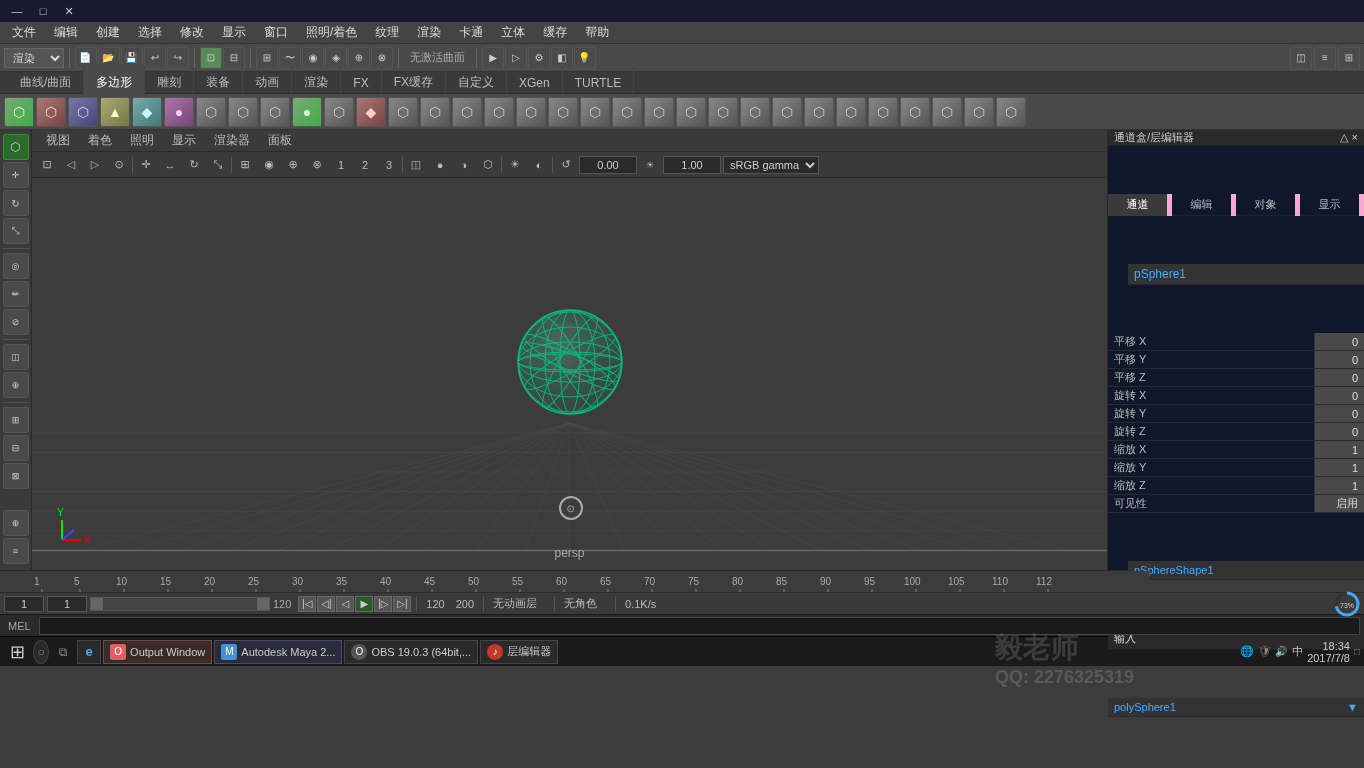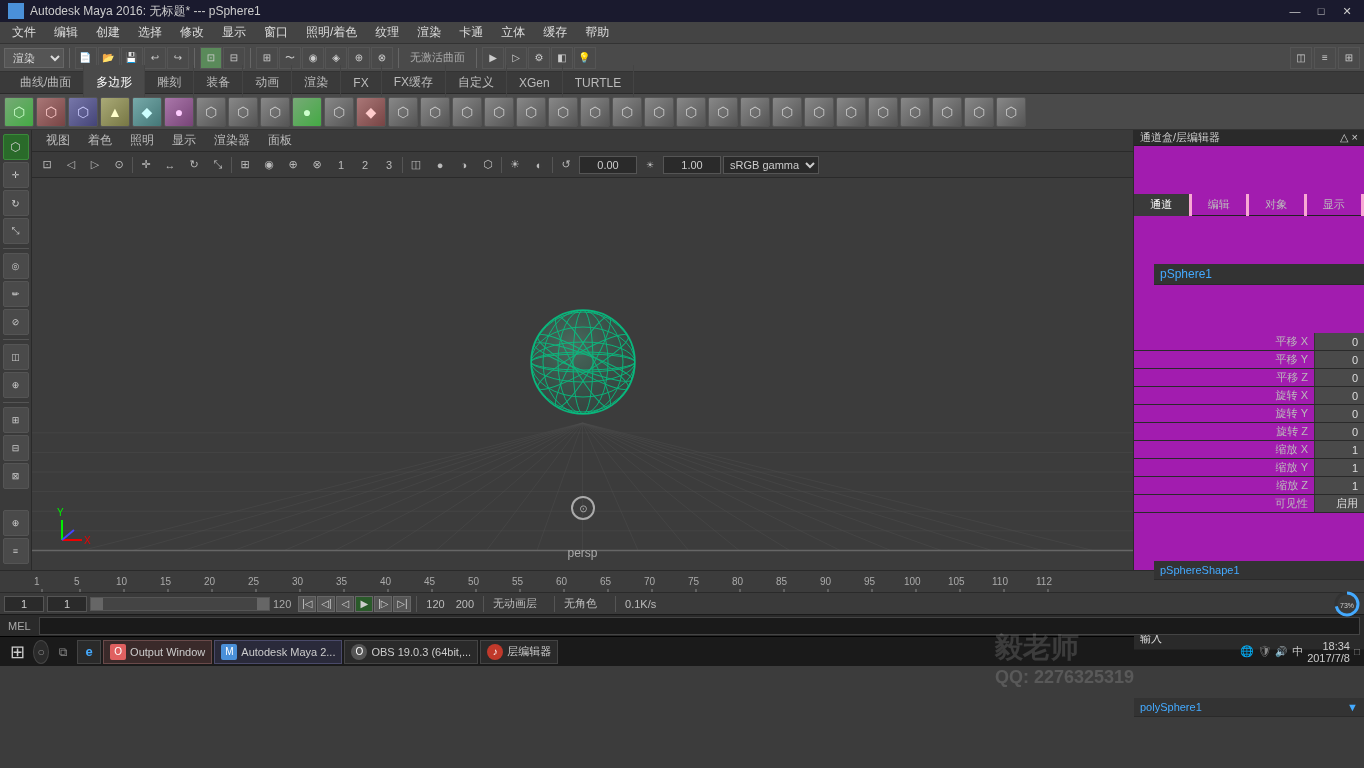--- a/index.html
+++ b/index.html
@@ -144,53 +144,53 @@
     }
 
     
     #axes {
       position: absolute; bottom: 20px; left: 20px;
       width: 50px; height: 50px;
     }
 
     
     #right-panel {
-      width: 231px; background: #a21caf; border-left: 1px solid #2a2a2a;
+      width: 257px; background: #0f172a; border-left: 1px solid #2a2a2a;
       display: flex; flex-direction: column; gap: 48px;
     }
     #channel-box-header {
       height: 22px; background: #2a2a2a; display: flex; align-items: center;
       padding: 0 6px; border-bottom: 1px solid #222; justify-content: space-between;
     }
     #channel-box-tabs {
       height: 22px; display: flex; align-items: center; border-bottom: 1px solid #222;
     }
     #channel-box-tabs span {
       flex: 1; text-align: left; font-size: 11px; color: #bbb; cursor: pointer;
       height: 22px; display: flex; align-items: center; justify-content: center;
-      border-right: 3px solid #f9a8d4;
+      border-right: 5px solid #f9a8d4;
     }
     #channel-box-tabs span.active { color: #fff; background: #3a3a3a; }
 
     .cb-section-title {
       background: #2a2a2a; padding: 3px 6px; font-size: 11px; color: #ddd;
       border-bottom: 1px solid #222;
     }
     .cb-node-name {
       padding: 3px 6px; font-size: 12px; color: #4af; background: #333;
       border-bottom: 1px solid #2a2a2a;
       margin-left: 20px;
     }
     .cb-row {
       display: flex; align-items: center; height: 18px;
       border-bottom: 1px solid #2a2a2a; padding: 0;
     }
     .cb-label {
       flex: 1; padding: 0 6px; font-size: 11px; color: #bbb;
-      white-space: nowrap; overflow: hidden; text-align: right;
+      white-space: nowrap; overflow: hidden;
     }
     .cb-value {
       width: 50px; text-align: right; padding: 0 6px; font-size: 11px; color: #ddd;
       background: #4a4a4a; height: 100%; display: flex; align-items: center; justify-content: flex-end;
       border-left: 1px solid #333;
     }
 
     .attr-tabs {
       display: flex; height: 22px; border-bottom: 1px solid #222;
       border-top: 1px solid #222; margin-top: 4px;
@@ -288,24 +288,20 @@
     }
     .h-scroll-thumb {
       position: absolute; left: 5%; width: 50%; height: 100%; background: #555; border-radius: 2px;
     }
     .scroll-arrow { width: 12px; height: 12px; display: flex; align-items: center; justify-content: center; cursor: pointer; color: #888; font-size: 10px; }
   </style>
 </head>
 <body>
 
 <div id="titlebar">
-  <div class="title">
-    <div class="logo"></div>
-    <span>Autodesk Maya 2016: 无标题* --- pSphere1</span>
-  </div>
   <div class="win-controls">
     <span>—</span>
     <span>□</span>
     <span>✕</span>
   </div>
 </div>
 
 <div id="menubar">
   <span>文件</span>
   <span>编辑</span>

